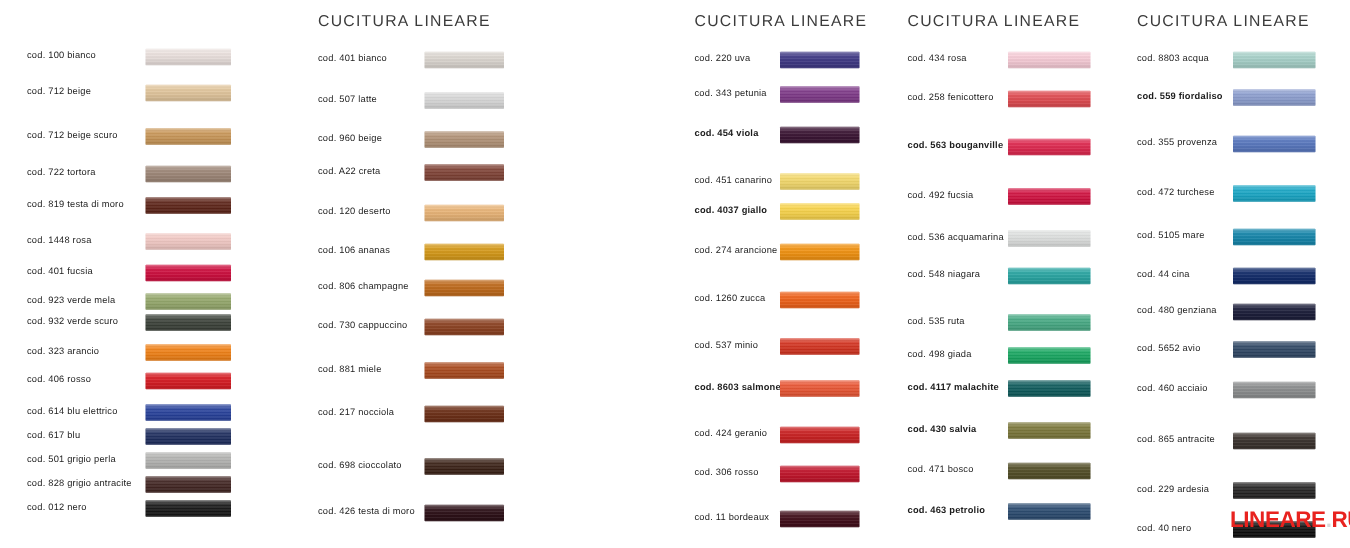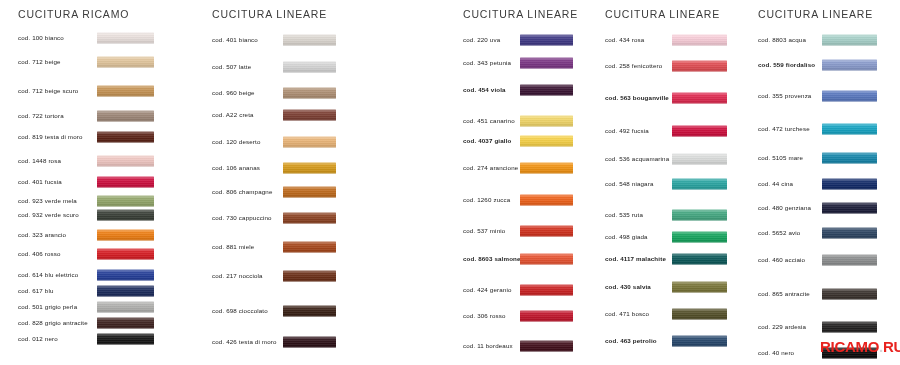--- a/index.html
+++ b/index.html
@@ -90,21 +90,20 @@
   }
   .watermark .wm-a { color: #e8231f; }
   .watermark .wm-b { color: #d8d8d8; }
   .watermark .wm-c { color: #e8231f; }
 </style>
 </head>
 <body>
 
 <div id="chart-root" style="width: 900px; height: 365px; background: rgb(255, 255, 255);">
     <div class="column" style="left: 0px; width: 900px; height: 365px;">
-      <div class="column-title" style="left: 18px; top: 8px;">CUCITURA RICAMO</div>
       <div class="swatch-row" style="left: 0px; top: 31px; width: 900px;">
         <div class="swatch-label" style="left: 18px;">cod. 100 bianco</div>
         <div class="swatch-chip" style="left: 97px; width: 57px; background: rgb(236, 226, 223);">
           <div class="threads"></div>
           <div class="sheen"></div>
         </div>
       </div>
       <div class="swatch-row" style="left: 0px; top: 55px; width: 900px;">
         <div class="swatch-label" style="left: 18px;">cod. 712 beige</div>
         <div class="swatch-chip" style="left: 97px; width: 57px; background: rgb(227, 199, 158);">
@@ -552,14 +551,14 @@
         </div>
       </div>
       <div class="swatch-row" style="left: 0px; top: 346px; width: 900px;">
         <div class="swatch-label" style="left: 758px;">cod. 40 nero</div>
         <div class="swatch-chip" style="left: 822px; width: 55px; background: rgb(12, 12, 12);">
           <div class="threads"></div>
           <div class="sheen"></div>
         </div>
       </div>
     </div>
-    <div class="watermark" style="left: 820px; top: 338px;"><span class="wm-a">RICAMO</span><span class="wm-b">.</span><span class="wm-c">RU</span></div>
+    <div class="watermark" style="left: 820px; top: 338px;"><span class="wm-a">LINEARE</span><span class="wm-b">.</span><span class="wm-c">RU</span></div>
   </div>
 
 </body></html>

